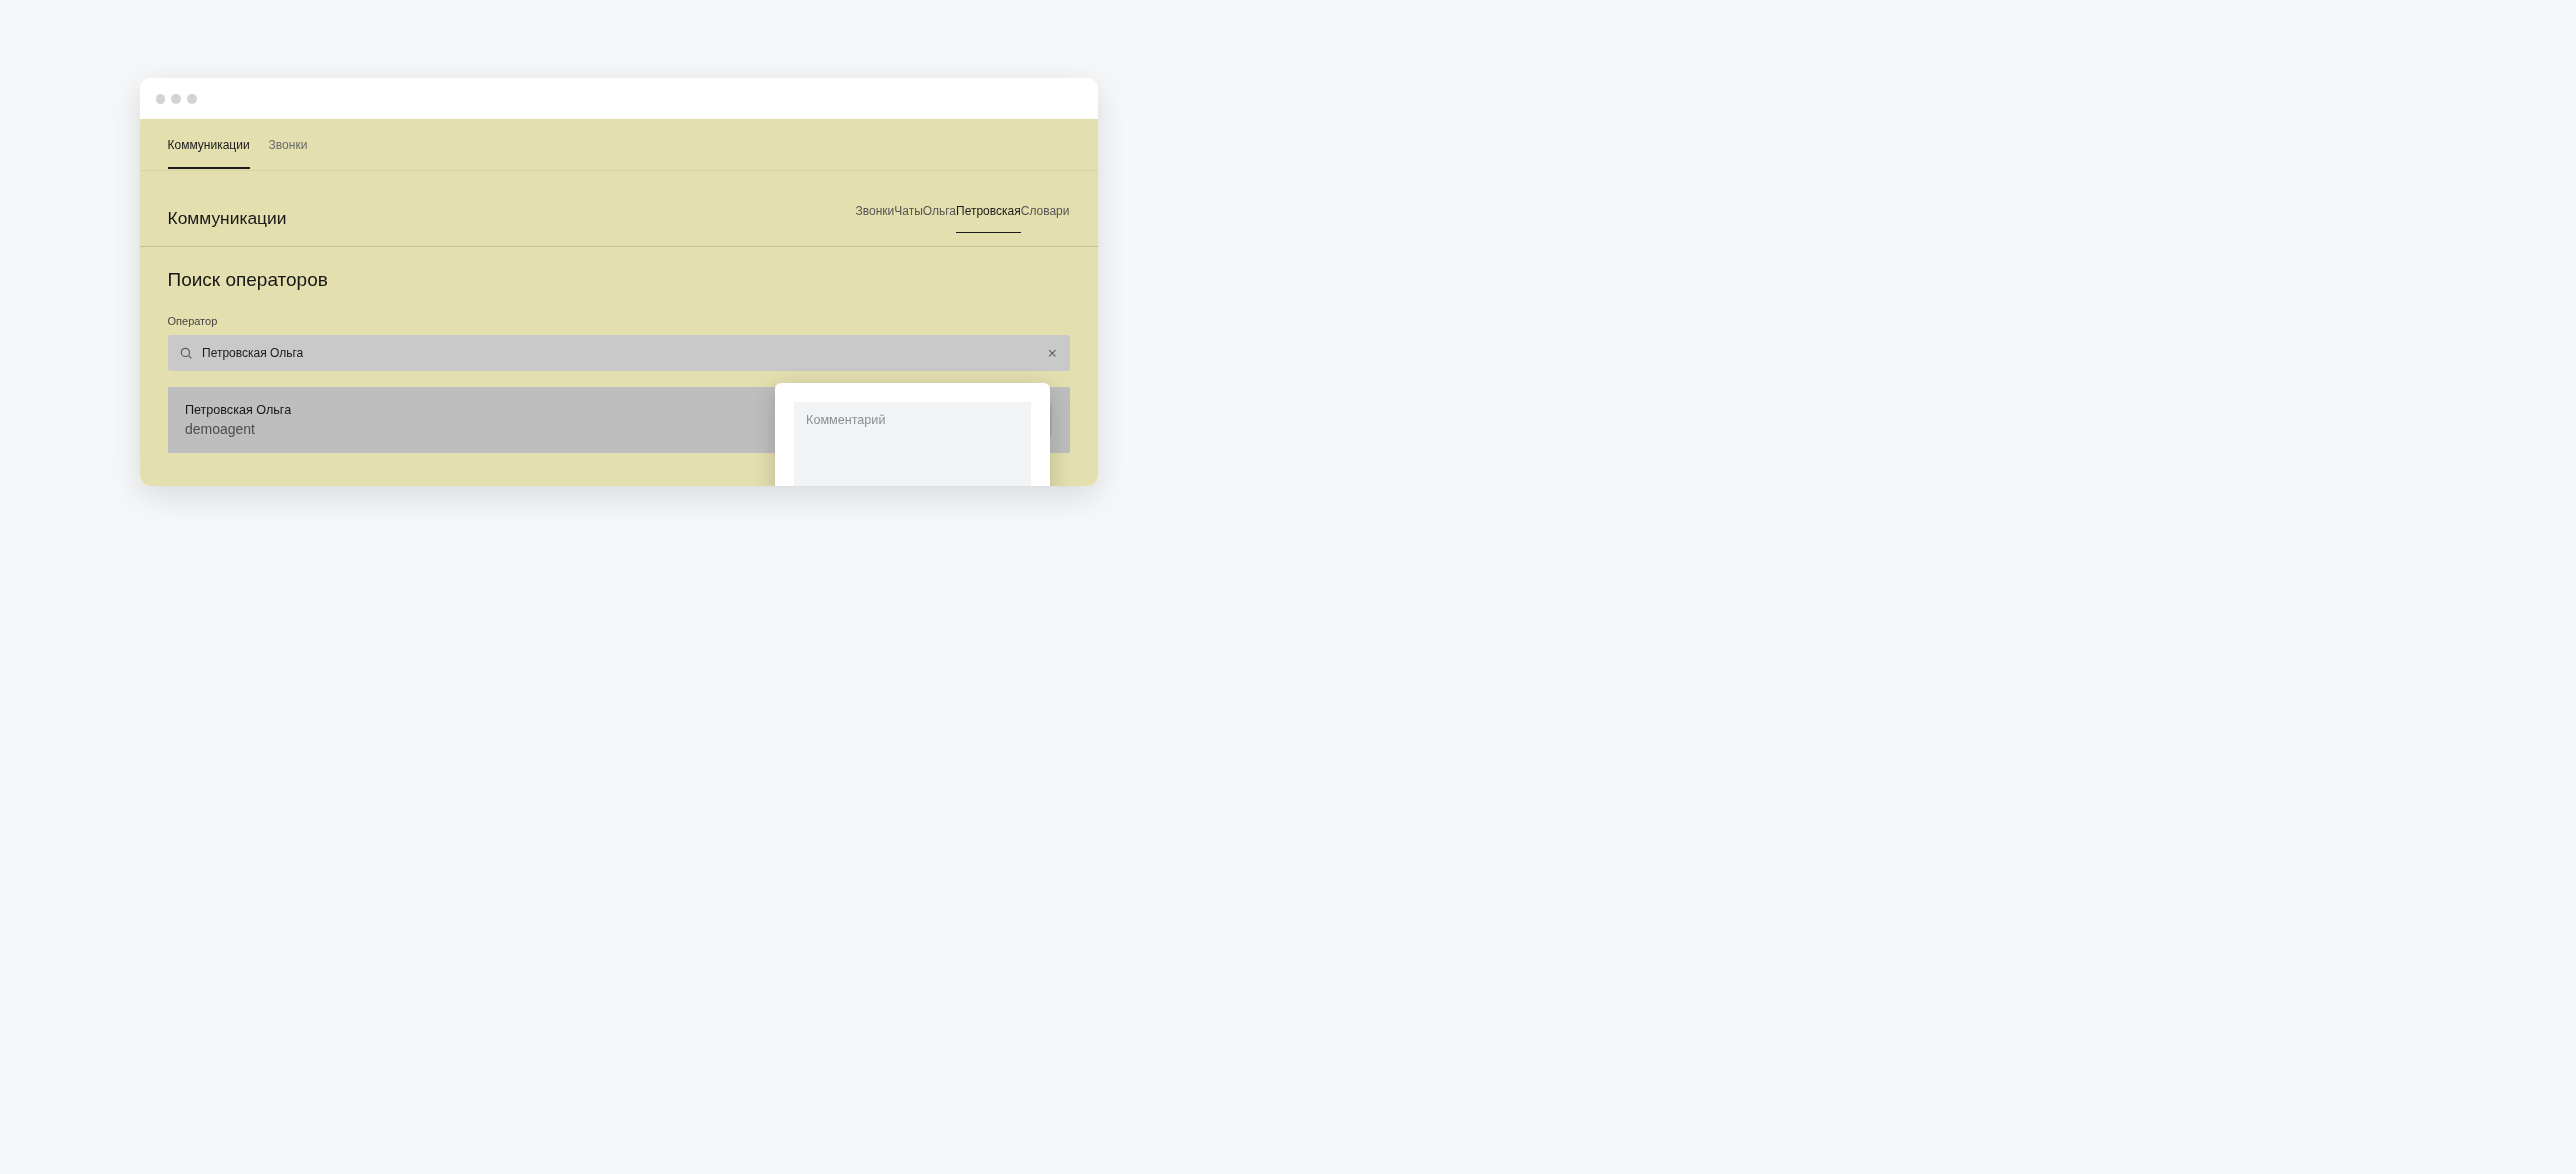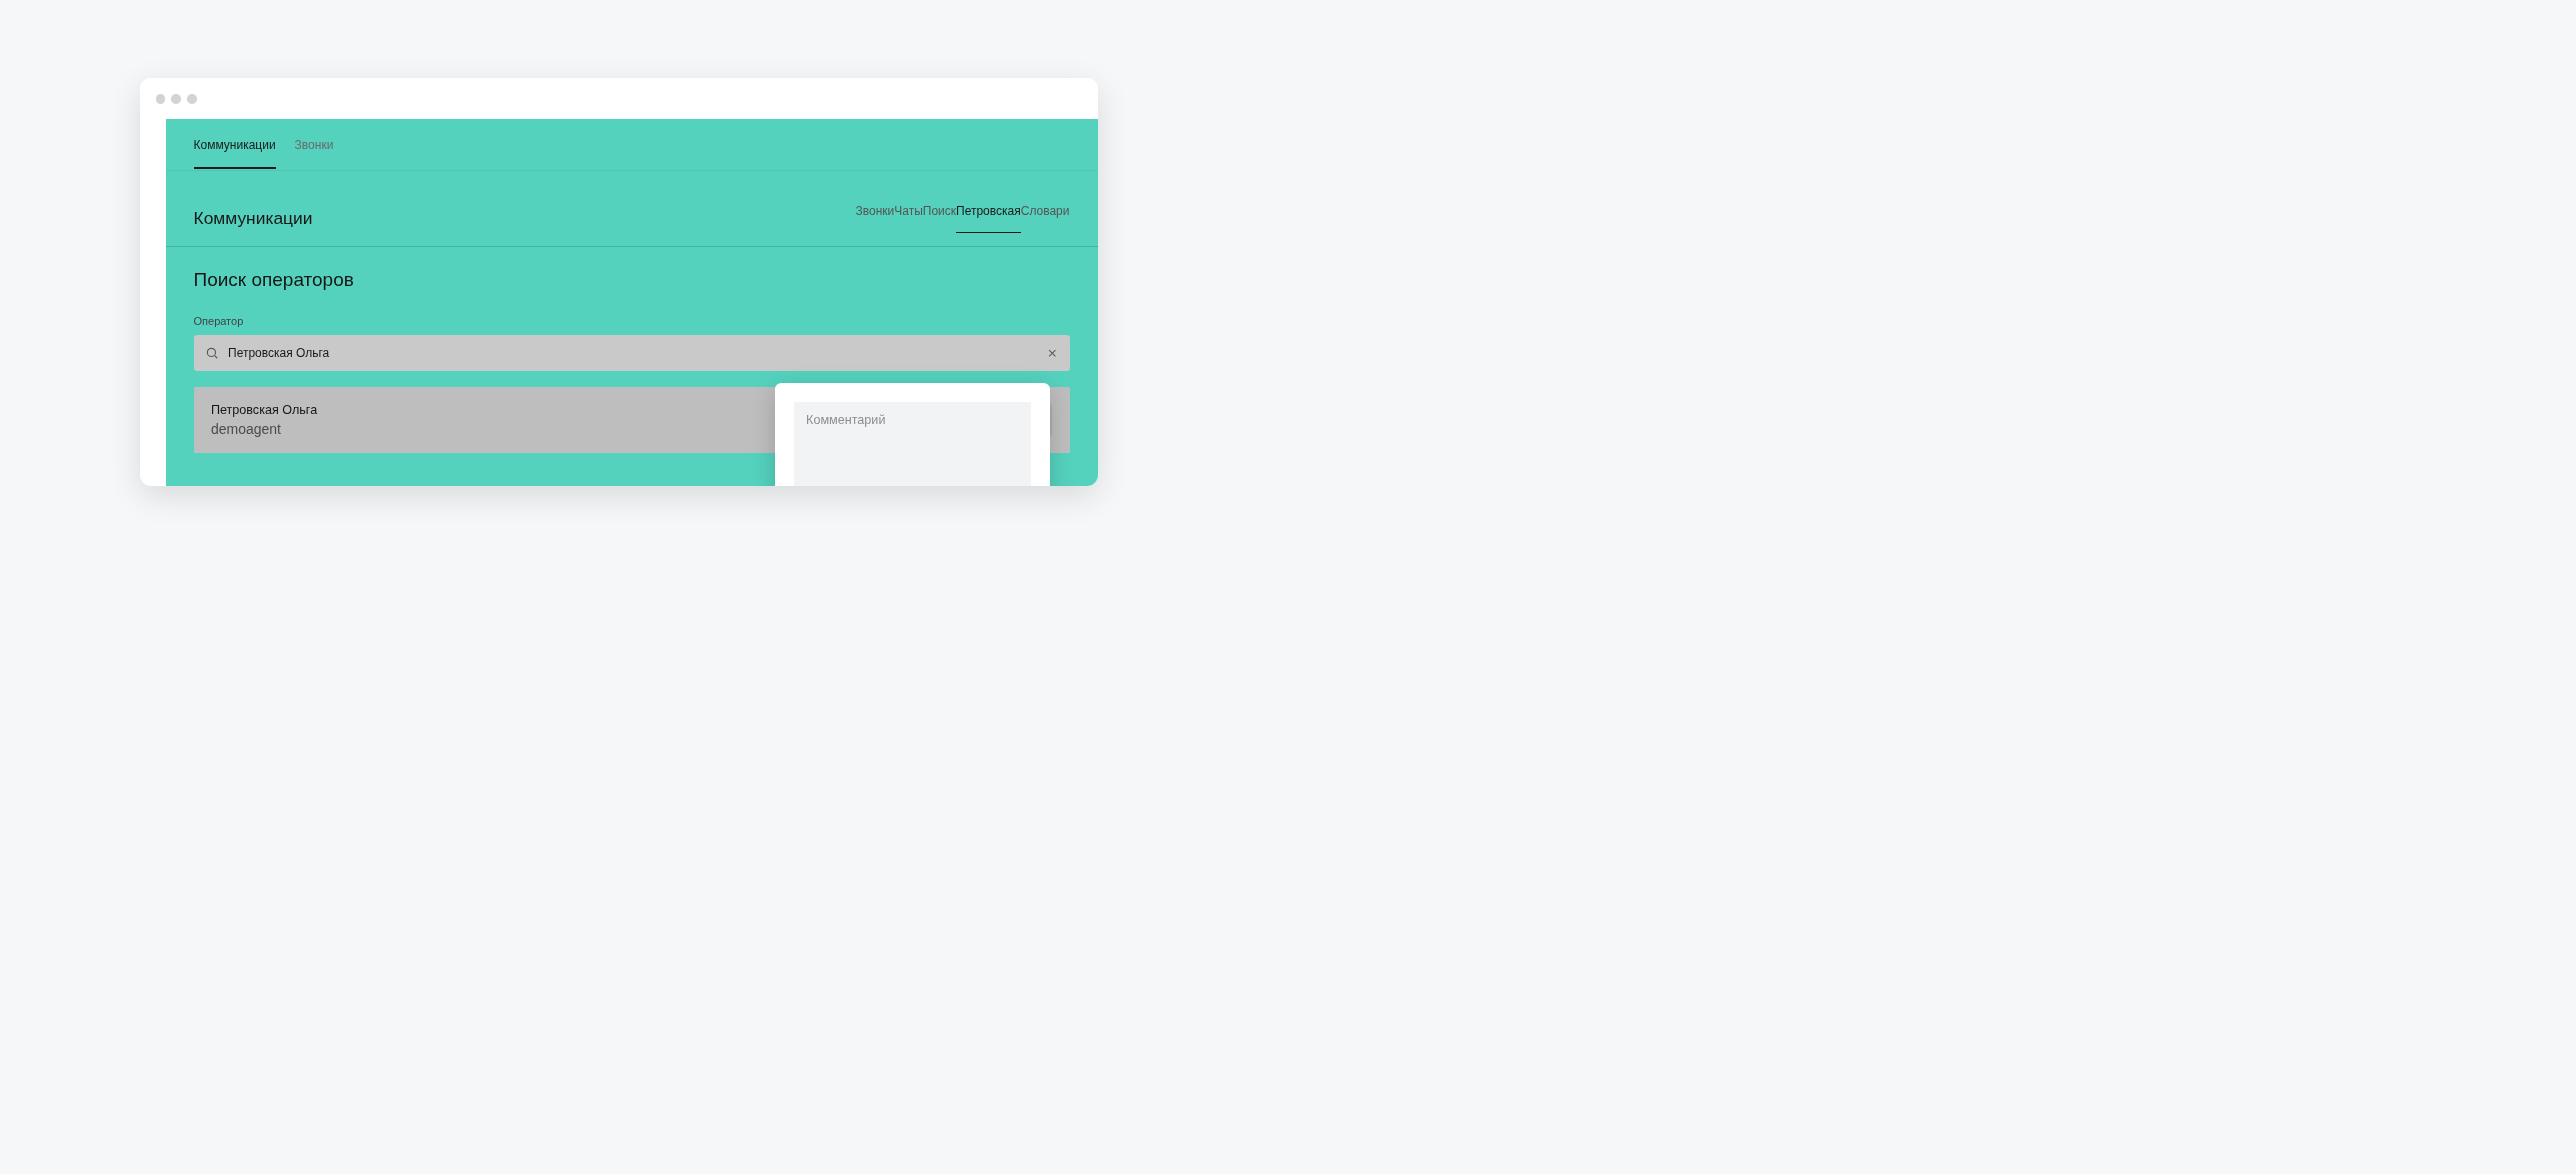--- a/index.html
+++ b/index.html
@@ -38,22 +38,21 @@
       gap: 6.3px;
     }
     .tl-dot {
       width: 9.5px;
       height: 9.5px;
       border-radius: 50%;
       background: #d3d3d3;
     }
     .dim-overlay {
       position: relative;
-      background: #5eead4;
-      margin-left: 26px;
+      background: #fef9c3;
     }
     .dim-overlay::before {
       content: "";
       position: absolute;
       inset: 0;
       background: rgba(0,0,0,0.10);
       pointer-events: none;
     }
     .topnav {
       display: flex;
@@ -240,21 +239,21 @@
       <div class="topnav">
         <div class="tab active">Коммуникации</div>
         <div class="tab">Звонки</div>
       </div>
 
       <div class="page-head">
         <div class="page-title">Коммуникации</div>
         <div class="subnav">
           <div class="subtab">Звонки</div>
           <div class="subtab">Чаты</div>
-          <div class="subtab">Поиск</div>
+          <div class="subtab">Ольга</div>
           <div class="subtab active">Петровская</div>
           <div class="subtab">Словари</div>
         </div>
       </div>
 
       <div class="section">
         <div class="section-title">Поиск операторов</div>
         <div class="field-label">Оператор</div>
 
         <div class="search-field">

